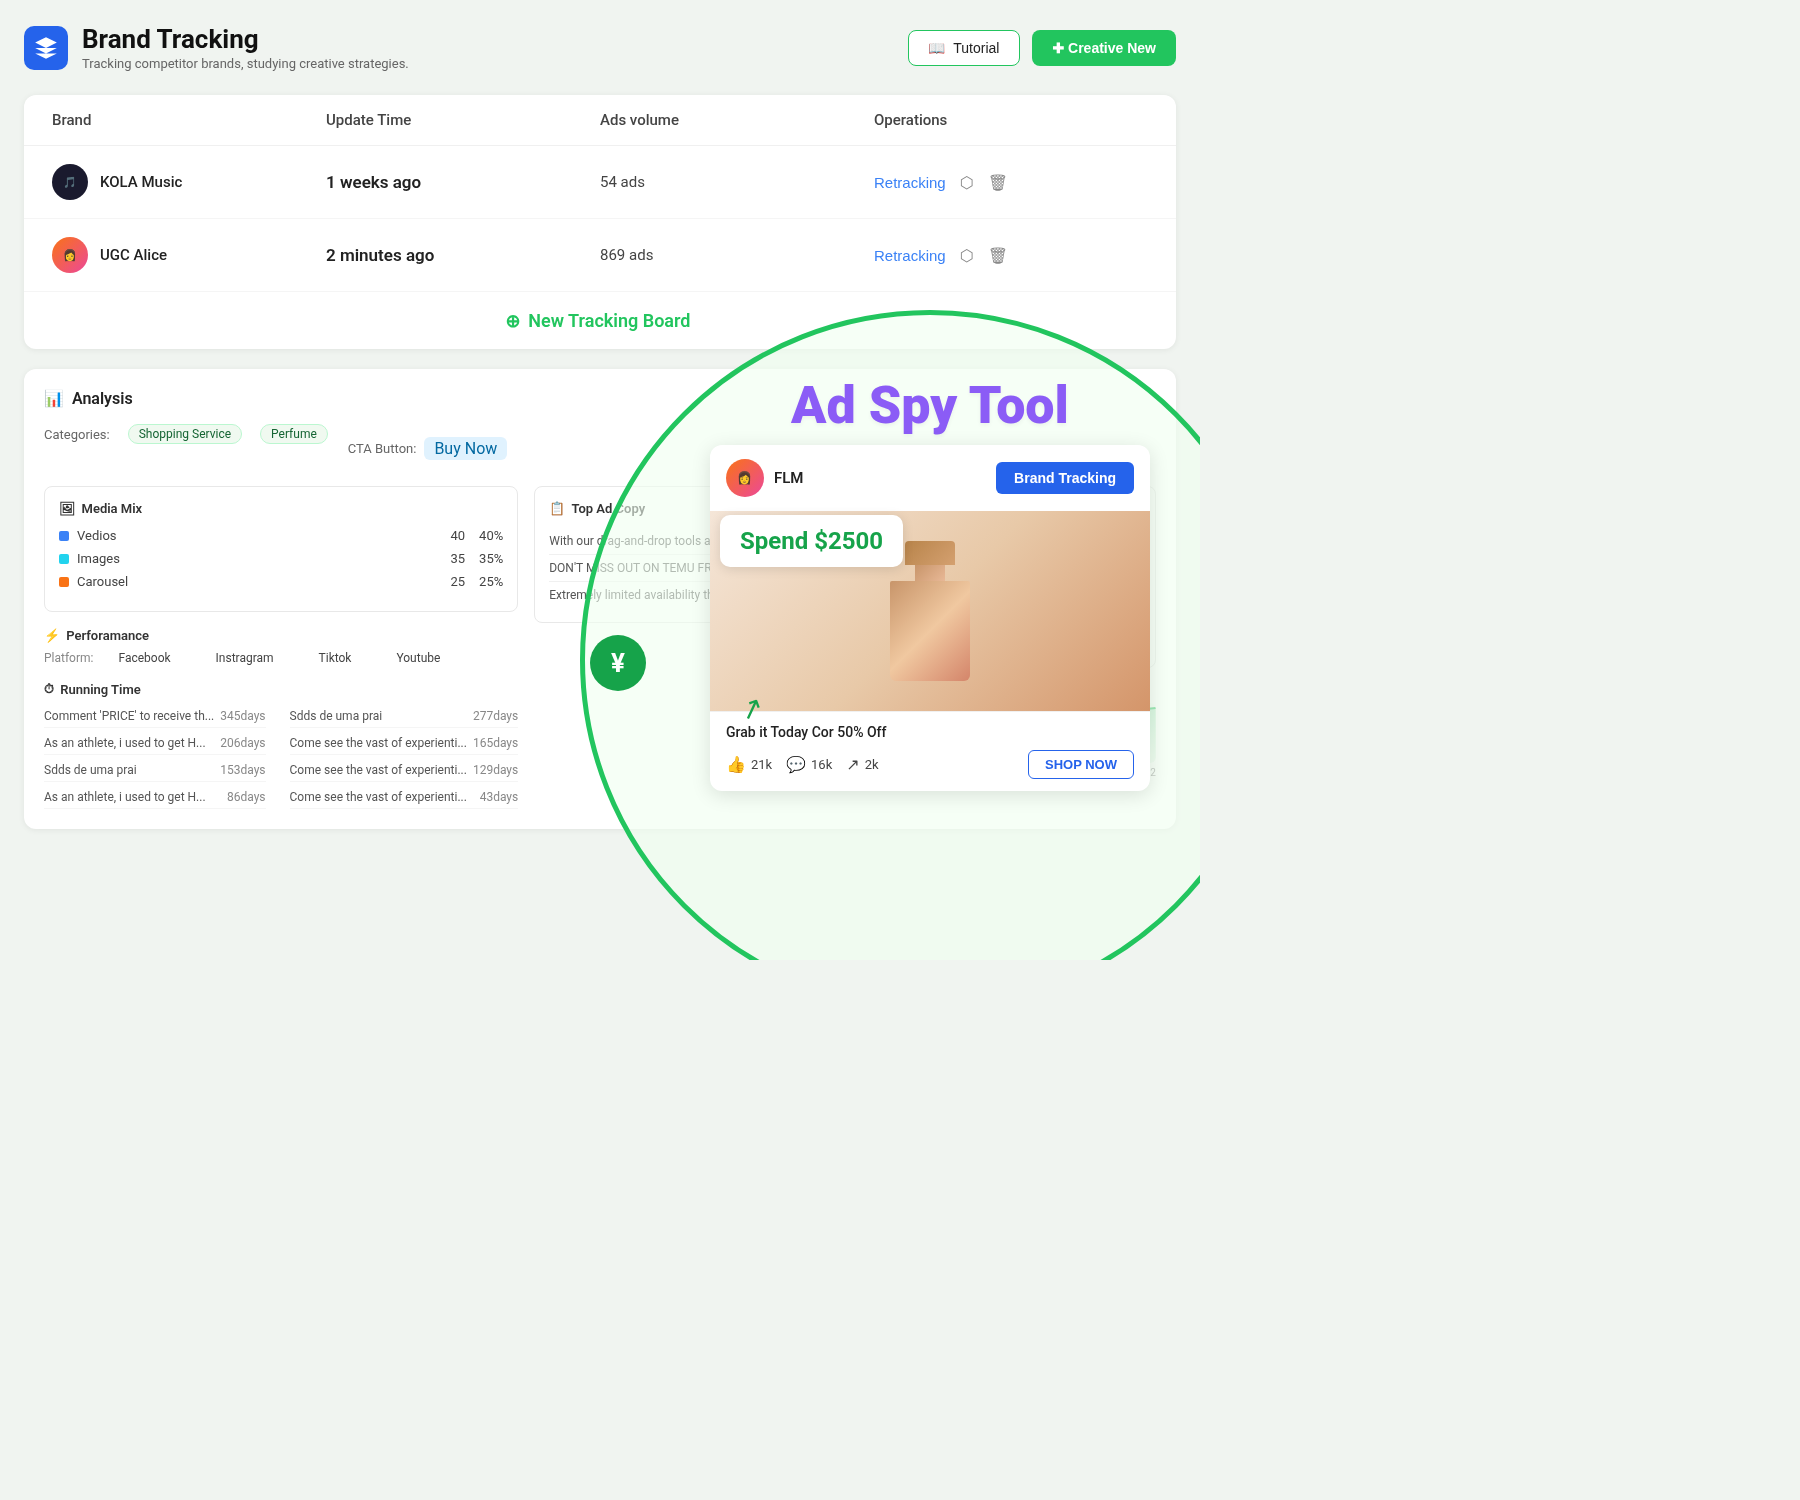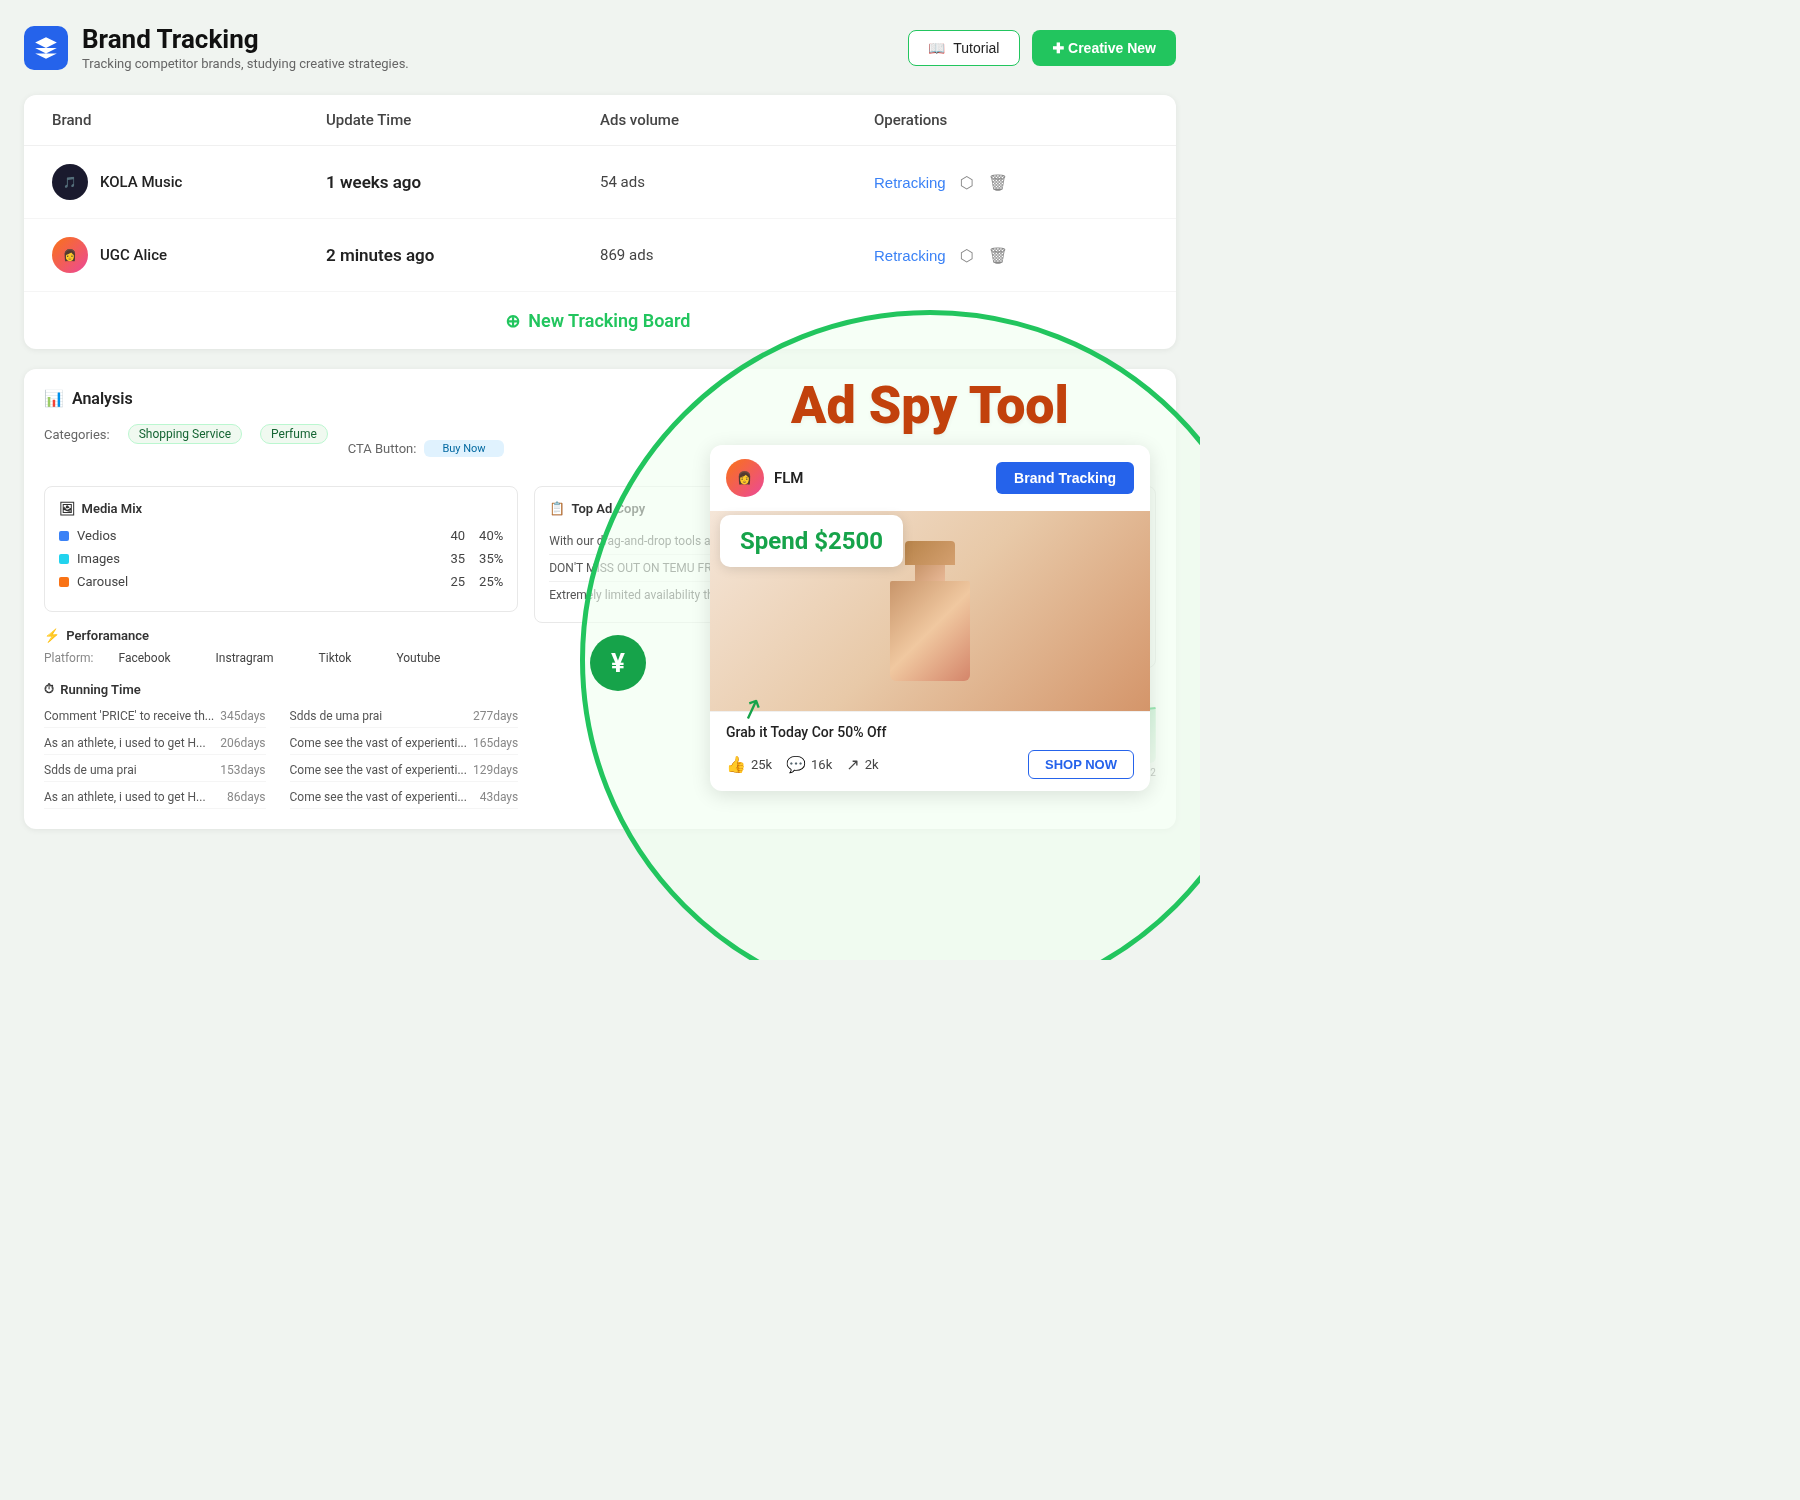--- a/index.html
+++ b/index.html
@@ -267,21 +267,21 @@
       gap: 4px 24px;
       font-size: 12px;
     }
     .running-row {
       display: flex; justify-content: space-between; padding: 4px 0;
       border-bottom: 1px solid #f5f5f5;
     }
     .running-text { color: #555; flex: 1; overflow: hidden; text-overflow: ellipsis; white-space: nowrap; }
     .running-days { color: #888; margin-left: 6px; flex-shrink: 0; }
     .cta-tag {
-      background: #e0f2fe; color: #0369a1; border-radius: 6px; padding: 2px 18px; font-size: 11px;
+      background: #e0f2fe; color: #0369a1; border-radius: 6px; padding: 2px 10px; font-size: 16px;
     }
 
     
     .timeline-section { margin-top: 12px; }
     .timeline-title { font-size: 13px; font-weight: 600; color: #333; margin-bottom: 8px; }
     .timeline-chart {
       height: 60px;
       background: #f8fef8;
       border-radius: 6px;
       position: relative;
@@ -321,21 +321,21 @@
     }
 
     
     .ad-spy-title {
       position: absolute;
       top: 60px;
       left: 50%;
       transform: translateX(-50%);
       font-size: 52px;
       font-weight: 900;
-      color: #c2410c;
+      color: #8b5cf6;
       white-space: nowrap;
       text-shadow: 0 2px 4px rgba(0,0,0,0.05);
       z-index: 20;
     }
 
     
     .ad-card {
       position: absolute;
       top: 130px;
       left: 50%;
@@ -785,21 +785,21 @@
           <div class="perfume-body"></div>
         </div>
       </div>
 
       <div class="ad-card-footer">
         <div class="ad-footer-text">Grab it Today Cor 50% Off</div>
         <div style="display:flex; align-items:center;">
           <div class="engagement-stats">
             <div class="eng-item">
               <span class="eng-icon">👍</span>
-              <span>25k</span>
+              <span>21k</span>
             </div>
             <div class="eng-item">
               <span class="eng-icon">💬</span>
               <span>16k</span>
             </div>
             <div class="eng-item">
               <span class="eng-icon">↗</span>
               <span>2k</span>
             </div>
           </div>

